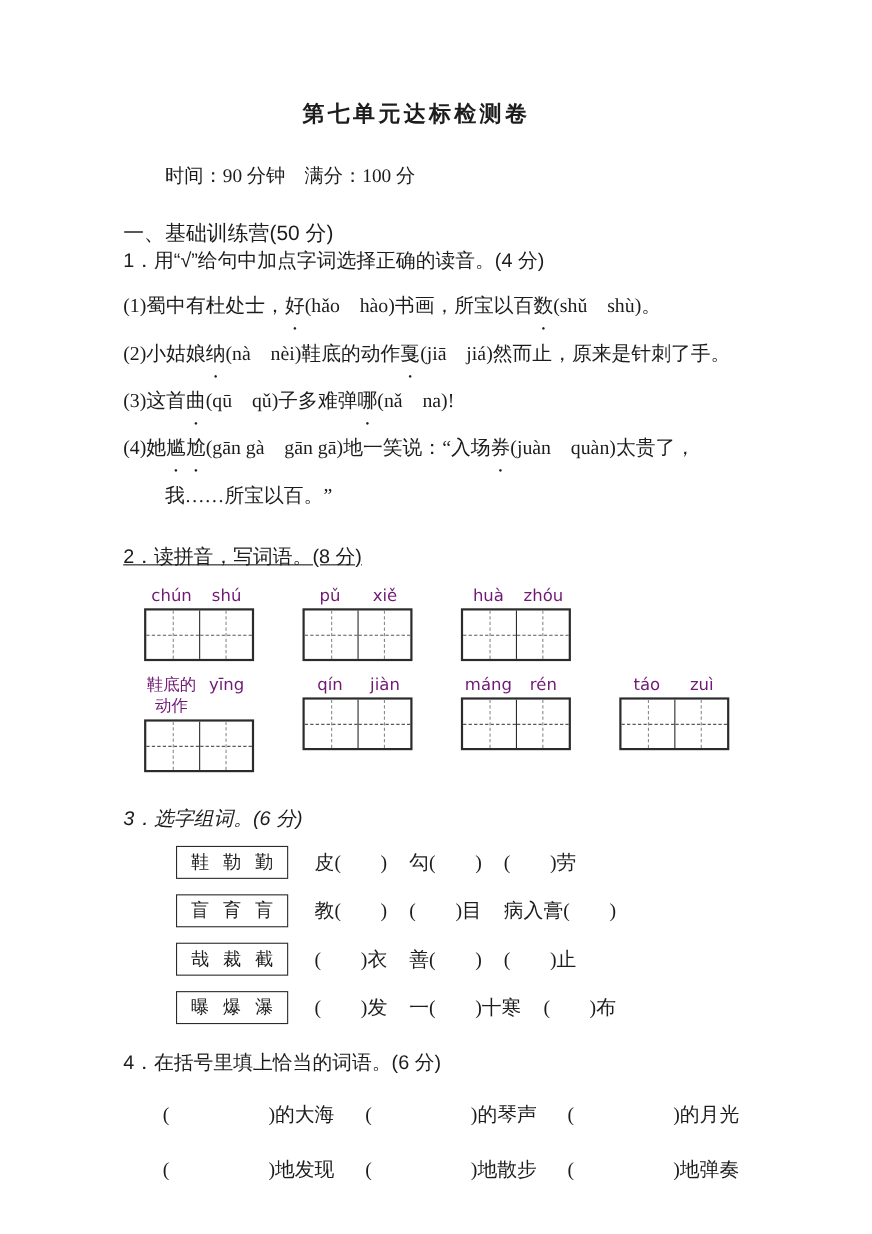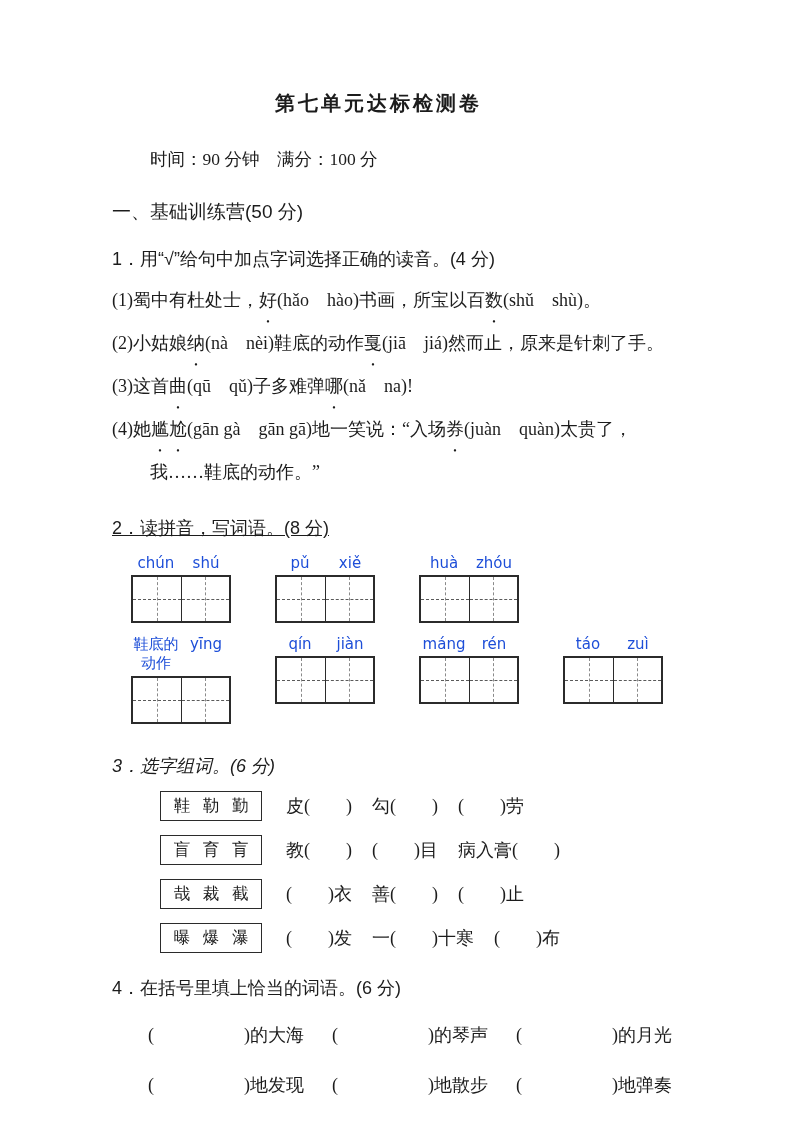--- a/index.html
+++ b/index.html
@@ -12,40 +12,40 @@
   .page { box-sizing:border-box; width:691px; height:1122px; padding:90px 46px 0 112px; background:#fff; }
 
   .doc-title {
     margin:0; text-align:center; font-size:20px; font-weight:bold;
     letter-spacing:3px; font-family:"Liberation Serif","DejaVu Serif",serif;
   }
   .meta { margin-top:30px; padding-left:38px; font-size:17.5px; }
 
   .stem { font-family:"Liberation Sans","DejaVu Sans",sans-serif; font-size:18px; }
   .section { margin-top:28px; font-size:19px; }
-  .q1-stem { margin-top:22px; }
+  .q1-stem { }
   .q2-stem { margin-top:22px;text-decoration:underline; }
   .q3-stem { margin-top:30px;font-style:italic; }
   .q4-stem { margin-top:22px; }
 
   
   #q1-lines { margin-top:8px; }
   .qline { line-height:43px; white-space:nowrap; }
   .qline.indent { padding-left:38px; }
   .dotc { position:relative; display:inline-block; }
   .dotc::after {
     content:"•"; position:absolute; left:0; right:0; bottom:-0.52em;
     text-align:center; font-size:0.55em; line-height:1; color:#1c1c1c;
   }
 
   
   #q2-rows { margin-top:14px; margin-left:19px; }
   .pinyin-row { display:flex; gap:44px; margin-bottom:12px; }
   .unit { width:100px; }
-  .pinyin { display:flex; font-size:15px; color:#1d4ed8; margin-bottom:3px;
+  .pinyin { display:flex; font-size:15px; color:#701a75; margin-bottom:3px;
             font-family:"DejaVu Sans","Liberation Sans",sans-serif; }
   .pinyin span { flex:1; text-align:center; }
   .gridbox { width:100px; height:48px; border:2px solid #2b2b2b; display:flex; box-sizing:border-box; }
   .cell { flex:1; position:relative; }
   .cell + .cell { border-left:1.5px solid #2b2b2b; }
   .cell::before { content:""; position:absolute; left:0; right:0; top:50%; border-top:1px dashed #5a5a5a; }
   .cell::after  { content:""; position:absolute; top:0; bottom:0; left:50%; border-left:1px dashed #8a8a8a; }
 
   
   #q3-rows { margin-top:10px; }
@@ -67,21 +67,21 @@
   <h1 class="doc-title">第七单元达标检测卷</h1>
   <div class="meta">时间：90 分钟　满分：100 分</div>
   <div class="stem section">一、基础训练营(50 分)</div>
 
   <div class="stem q1-stem">1．用“√”给句中加点字词选择正确的读音。(4 分)</div>
   <div id="q1-lines">
       <div class="qline"><span>(1)蜀中有杜处士，</span><span class="dotc">好</span><span>(hǎo　hào)书画，所宝以百</span><span class="dotc">数</span><span>(shǔ　shù)。</span></div>
       <div class="qline"><span>(2)小姑娘</span><span class="dotc">纳</span><span>(nà　nèi)鞋底的动作</span><span class="dotc">戛</span><span>(jiā　jiá)然而止，原来是针刺了手。</span></div>
       <div class="qline"><span>(3)这首</span><span class="dotc">曲</span><span>(qū　qǔ)子多难弹</span><span class="dotc">哪</span><span>(nǎ　na)!</span></div>
       <div class="qline"><span>(4)她</span><span class="dotc">尴</span><span class="dotc">尬</span><span>(gān gà　gān gā)地一笑说：“入场</span><span class="dotc">券</span><span>(juàn　quàn)太贵了，</span></div>
-      <div class="qline indent"><span>我……鞋底的动作。”</span></div>
+      <div class="qline indent"><span>我……所宝以百。”</span></div>
     </div>
 
   <div class="stem q2-stem">2．读拼音，写词语。(8 分)</div>
   <div id="q2-rows">
       <div class="pinyin-row">
         <div class="unit">
           <div class="pinyin">
             <span>chún</span>
             <span>shú</span>
           </div>

